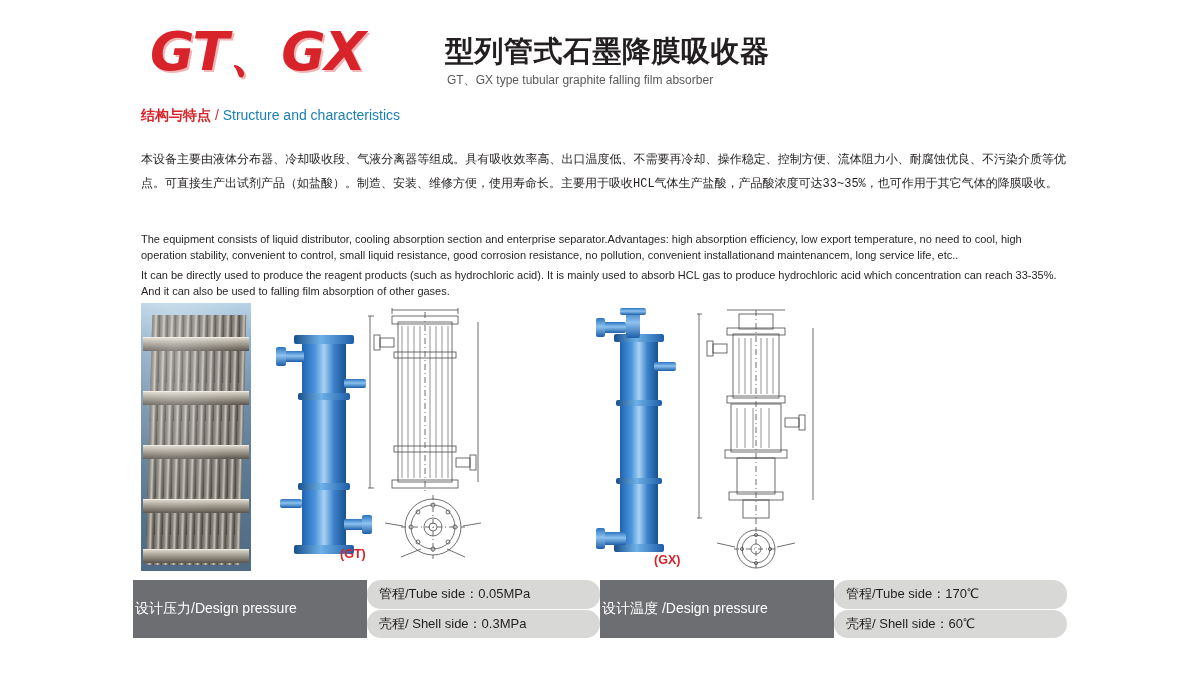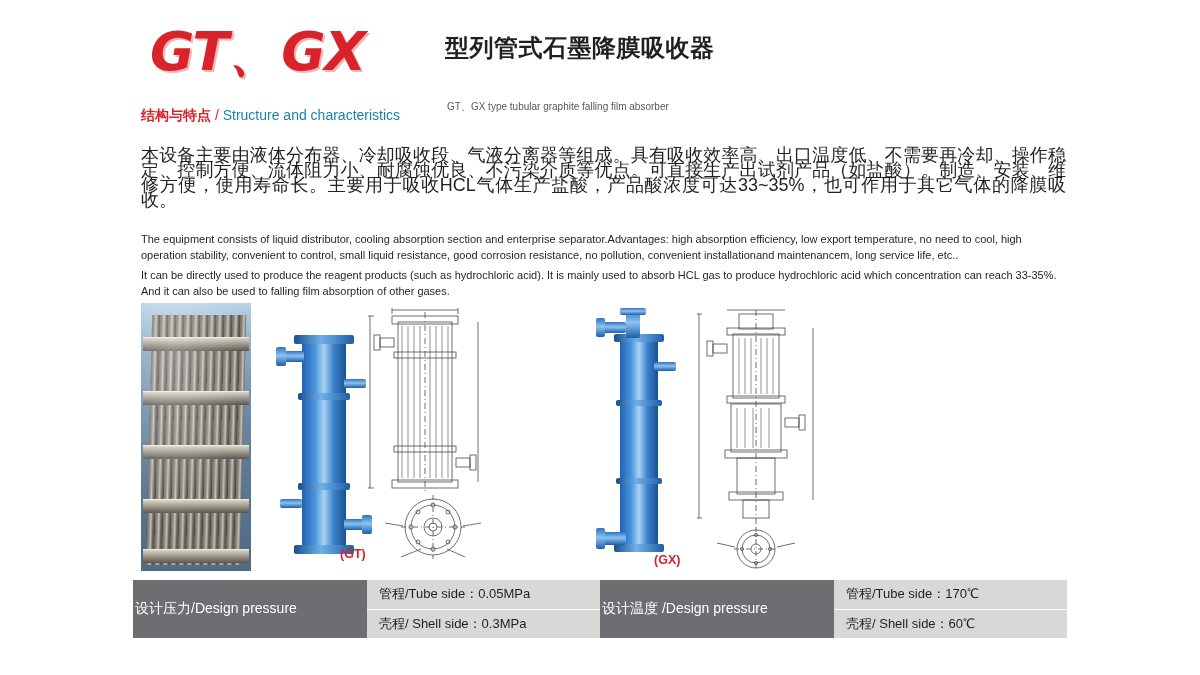--- a/index.html
+++ b/index.html
@@ -40,34 +40,33 @@
     letter-spacing: -1px;
     color: #d8232a;
     line-height: 56px;
     white-space: nowrap;
     text-shadow: 2px 2px 0 #f2b6b6;
   }
   .title-cn {
     position: absolute;
     left: 305px;
     top: 10px;
-    font-size: 24px;
+    font-size: 29px;
     font-weight: bold;
     color: #231f20;
     letter-spacing: 0.5px;
     white-space: nowrap;
   }
   .title-en {
     position: absolute;
     left: 307px;
     top: 50px;
-    font-size: 10px;
+    font-size: 12px;
     color: #58595b;
     white-space: nowrap;
-    margin-top: 28px;
   }
 
   
   .sec-head {
     position: absolute;
     left: 141px;
     top: 107px;
     font-size: 14px;
     white-space: nowrap;
   }
@@ -82,24 +81,25 @@
   .sec-head .en {
     color: #1a7fb5;
   }
 
   
   .para-cn {
     position: absolute;
     left: 141px;
     top: 148px;
     width: 925px;
-    font-size: 18px;
-    line-height: 15px;
+    font-size: 12px;
+    line-height: 24px;
     color: #231f20;
     text-align: justify;
+    font-family: Liberation Mono, monospace;
   }
   .para-en {
     position: absolute;
     left: 141px;
     top: 232px;
     width: 925px;
     font-size: 11px;
     line-height: 15.5px;
     color: #231f20;
   }
@@ -237,20 +237,21 @@
   .spec .val {
     flex: 1;
     background: #d8d8d6;
     color: #231f20;
     font-size: 13px;
     display: flex;
     align-items: center;
     padding-left: 12px;
     box-sizing: border-box;
     border-bottom: 1px solid #ffffff;
+    border-radius: 14px;
   }
   .spec .val:last-child { border-bottom: 0; }
 </style>
 </head>
 <body>
 
 <div class="page">
 
   <div class="header">
     <div class="logo-text">GT、GX</div>

